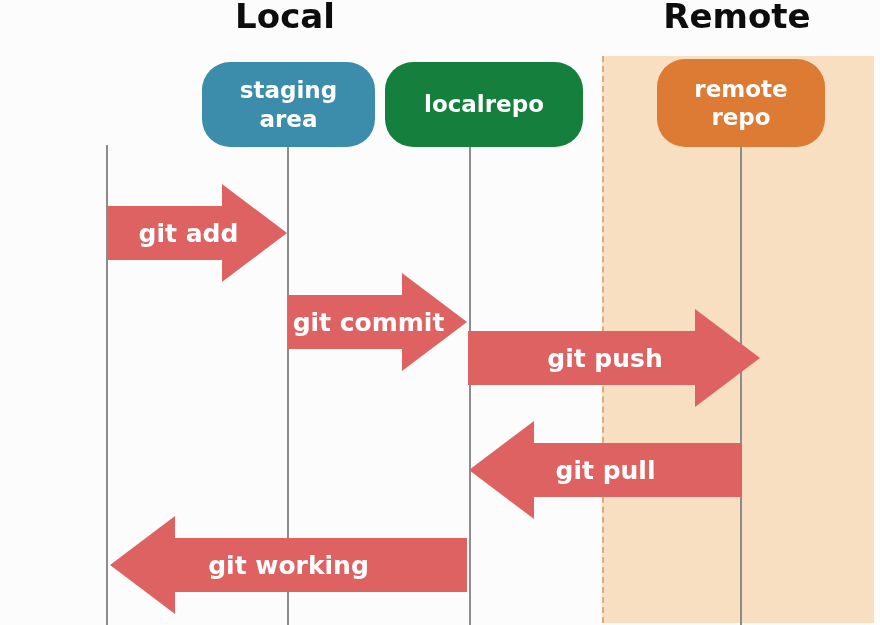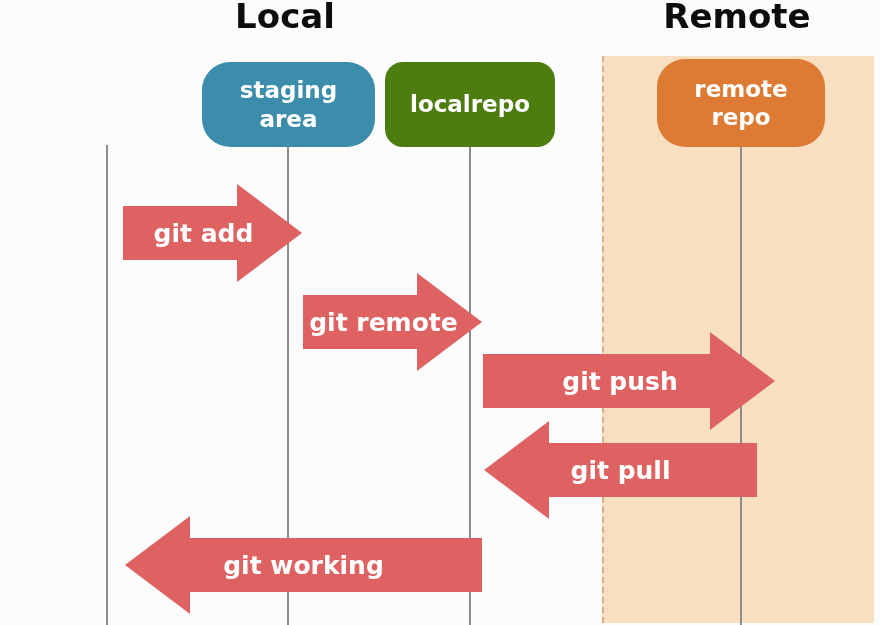--- a/index.html
+++ b/index.html
@@ -69,29 +69,28 @@
     text-align: center;
     color: #ffffff;
     font-weight: bold;
     font-size: 23px;
     line-height: 1.22;
     white-space: pre-line;
     z-index: 4;
   }
   .node-wd { left: 20px;  top: 62px; width: 174px; height: 85px; background: #4e5fa4; }
   .node-sa { left: 202px; top: 62px; width: 173px; height: 85px; background: #3c8cab; }
-  .node-lr { left: 385px; top: 62px; width: 170px; height: 85px; background: #4d7c0f; border-radius: 18px; }
+  .node-lr { left: 385px; top: 62px; width: 198px; height: 85px; background: #15803d; }
   .node-rr { left: 657px; top: 59px; width: 168px; height: 88px; background: #dd7a33; }
 
   
   .arrow {
     position: absolute;
     height: 98px;
     z-index: 3;
-    margin-left: 15px;
   }
   .arrow .body {
     position: absolute;
     top: 22px;
     bottom: 22px;
     background: var(--arrow);
   }
   .arrow.right .body { left: 0; right: 64px; }
   .arrow.left  .body { left: 64px; right: 0; }
   .arrow .head {
@@ -113,21 +112,21 @@
     color: #ffffff;
     font-weight: bold;
     font-size: 25px;
     white-space: nowrap;
   }
   .arrow.right .label { padding-right: 18px; }
   .arrow.left  .label { }
 
   .arrow-add      { left: 108px; top: 184px; width: 179px; }
   .arrow-commit   { left: 288px; top: 273px; width: 179px; }
-  .arrow-push     { left: 468px; top: 332px; width: 292px; }
+  .arrow-push     { left: 468px; top: 309px; width: 292px; }
   .arrow-pull     { left: 469px; top: 421px; width: 273px; }
   .arrow-checkout { left: 110px; top: 516px; width: 357px; }
 </style>
 </head>
 <body>
 
 <div class="canvas">
 
   <div class="remote-band"></div>
 
@@ -147,21 +146,21 @@
 
   <div class="arrow right arrow-add">
     <div class="body"></div>
     <div class="head"></div>
     <div class="label">git add</div>
   </div>
 
   <div class="arrow right arrow-commit">
     <div class="body"></div>
     <div class="head"></div>
-    <div class="label">git remote</div>
+    <div class="label">git commit</div>
   </div>
 
   <div class="arrow right arrow-push">
     <div class="body"></div>
     <div class="head"></div>
     <div class="label">git push</div>
   </div>
 
   <div class="arrow left arrow-pull">
     <div class="body"></div>

